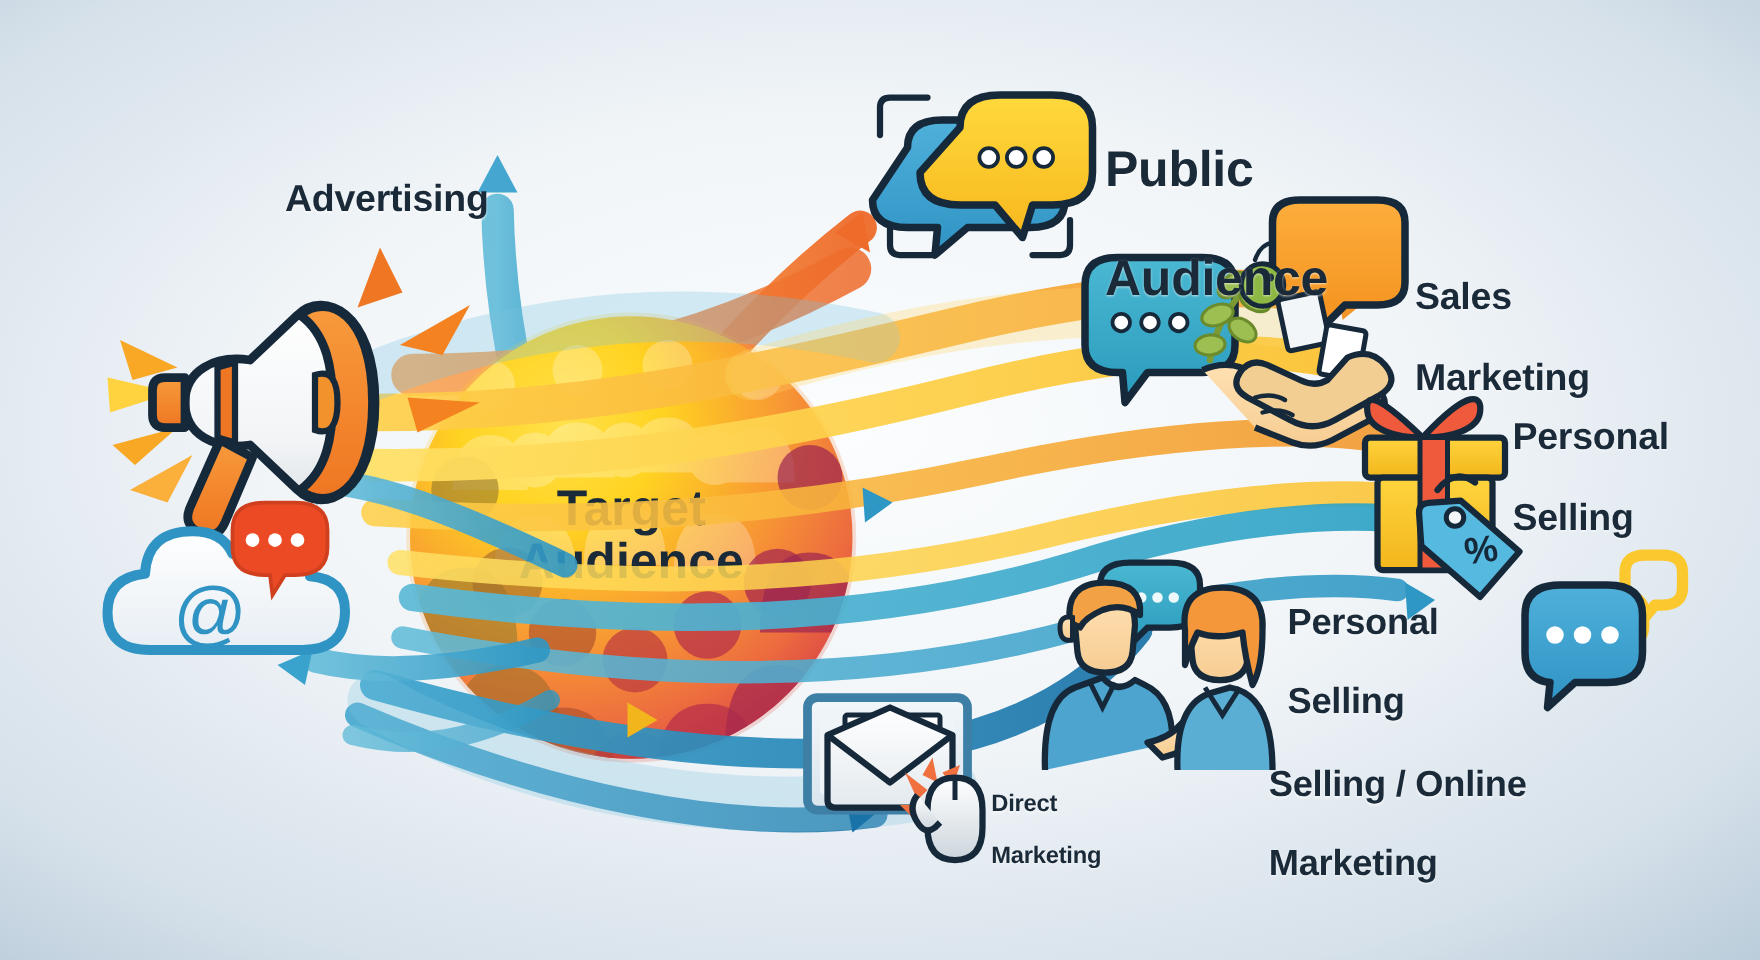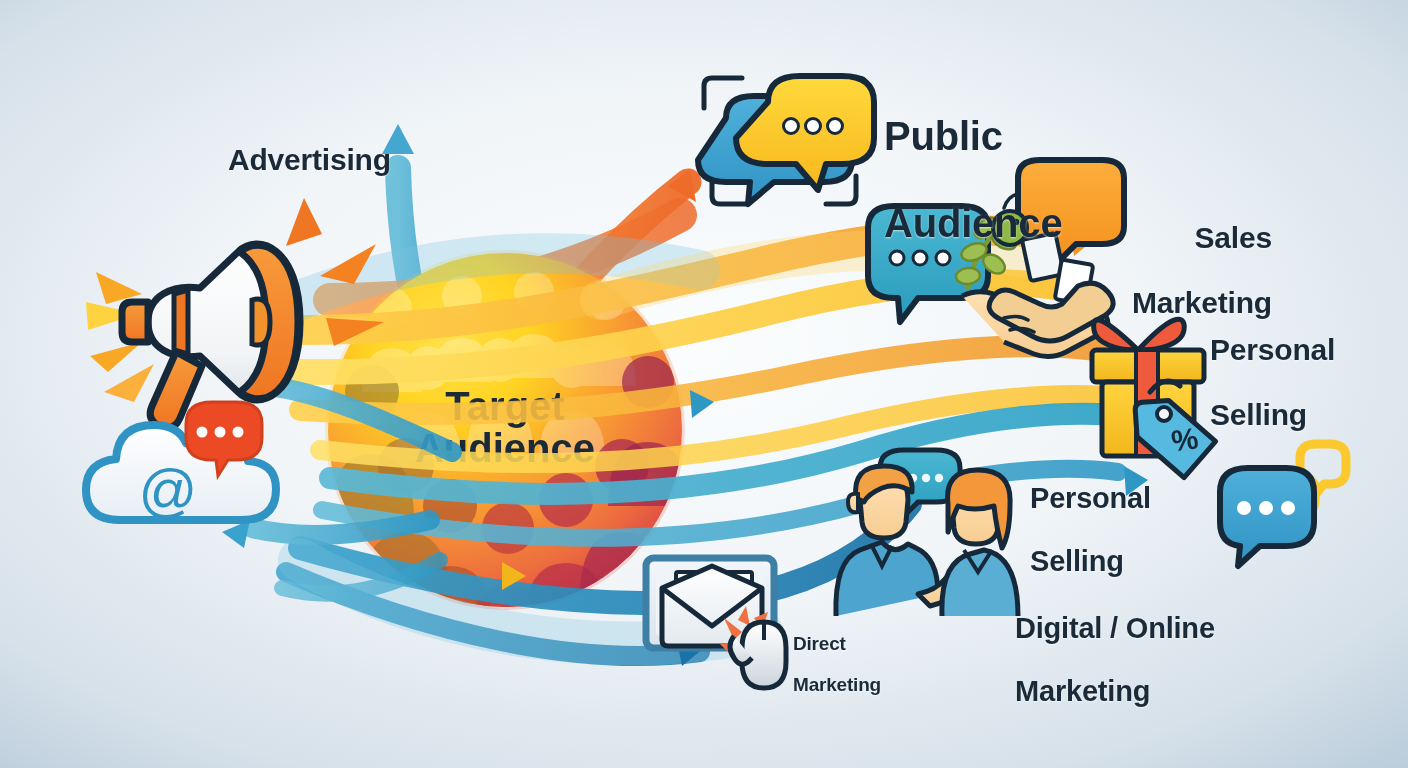--- a/index.html
+++ b/index.html
@@ -408,37 +408,37 @@
 
   <div class="lbl" style="left:228px;top:112px;font-size:30px;">
     <span>Advertising</span>
   </div>
 
   <div class="lbl" style="left:884px;top:72px;font-size:40px;">
     <span>Public</span><br>
     <span>Audience</span>
   </div>
 
-  <div class="lbl" style="left:1132px;top:190px;font-size:30px;text-align:right;">
+  <div class="lbl" style="left:1132px;top:190px;font-size:30px;">
     <span>Sales</span><br>
     <span>Marketing</span>
   </div>
 
   <div class="lbl" style="left:1210px;top:302px;font-size:30px;">
     <span>Personal</span><br>
     <span>Selling</span>
   </div>
 
   <div class="lbl" style="left:1030px;top:452px;font-size:29px;">
     <span>Personal</span><br>
     <span>Selling</span>
   </div>
 
   <div class="lbl" style="left:1015px;top:582px;font-size:29px;">
-    <span>Digital / Online</span><br>
+    <span>Selling / Online</span><br>
     <span>Marketing</span>
   </div>
 
   <div class="lbl" style="left:793px;top:613px;font-size:19px;">
     <span>Direct</span><br>
     <span>Marketing</span>
   </div>
 
 </div>
 

